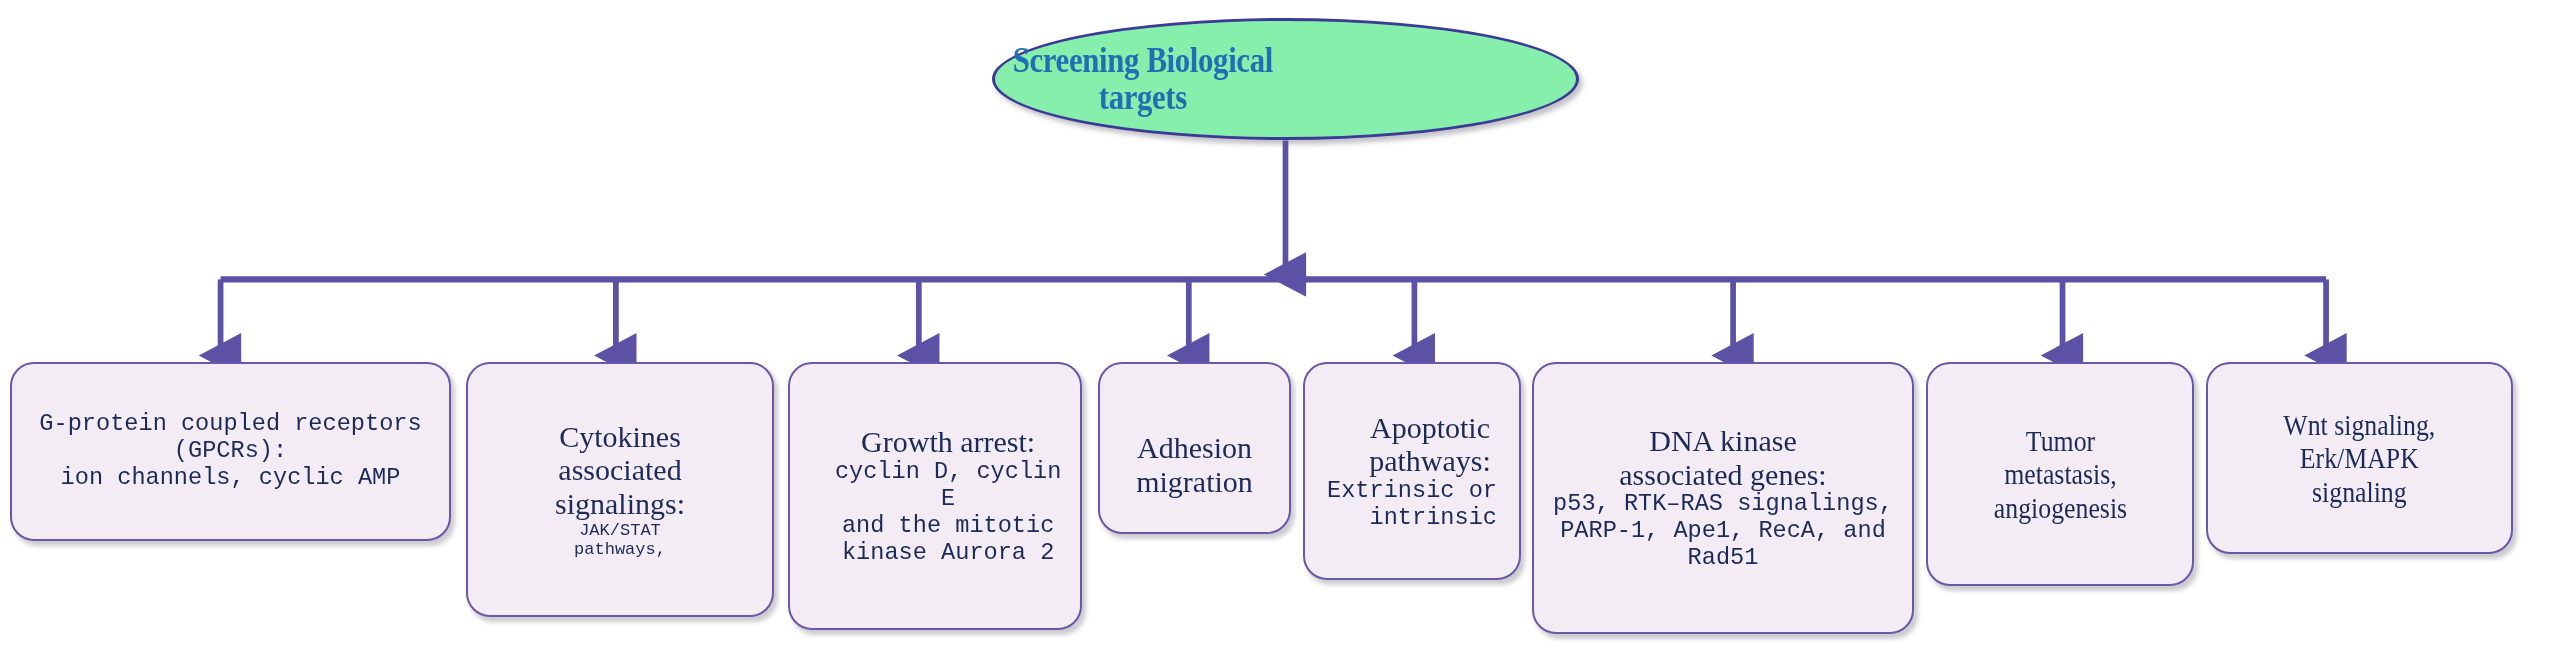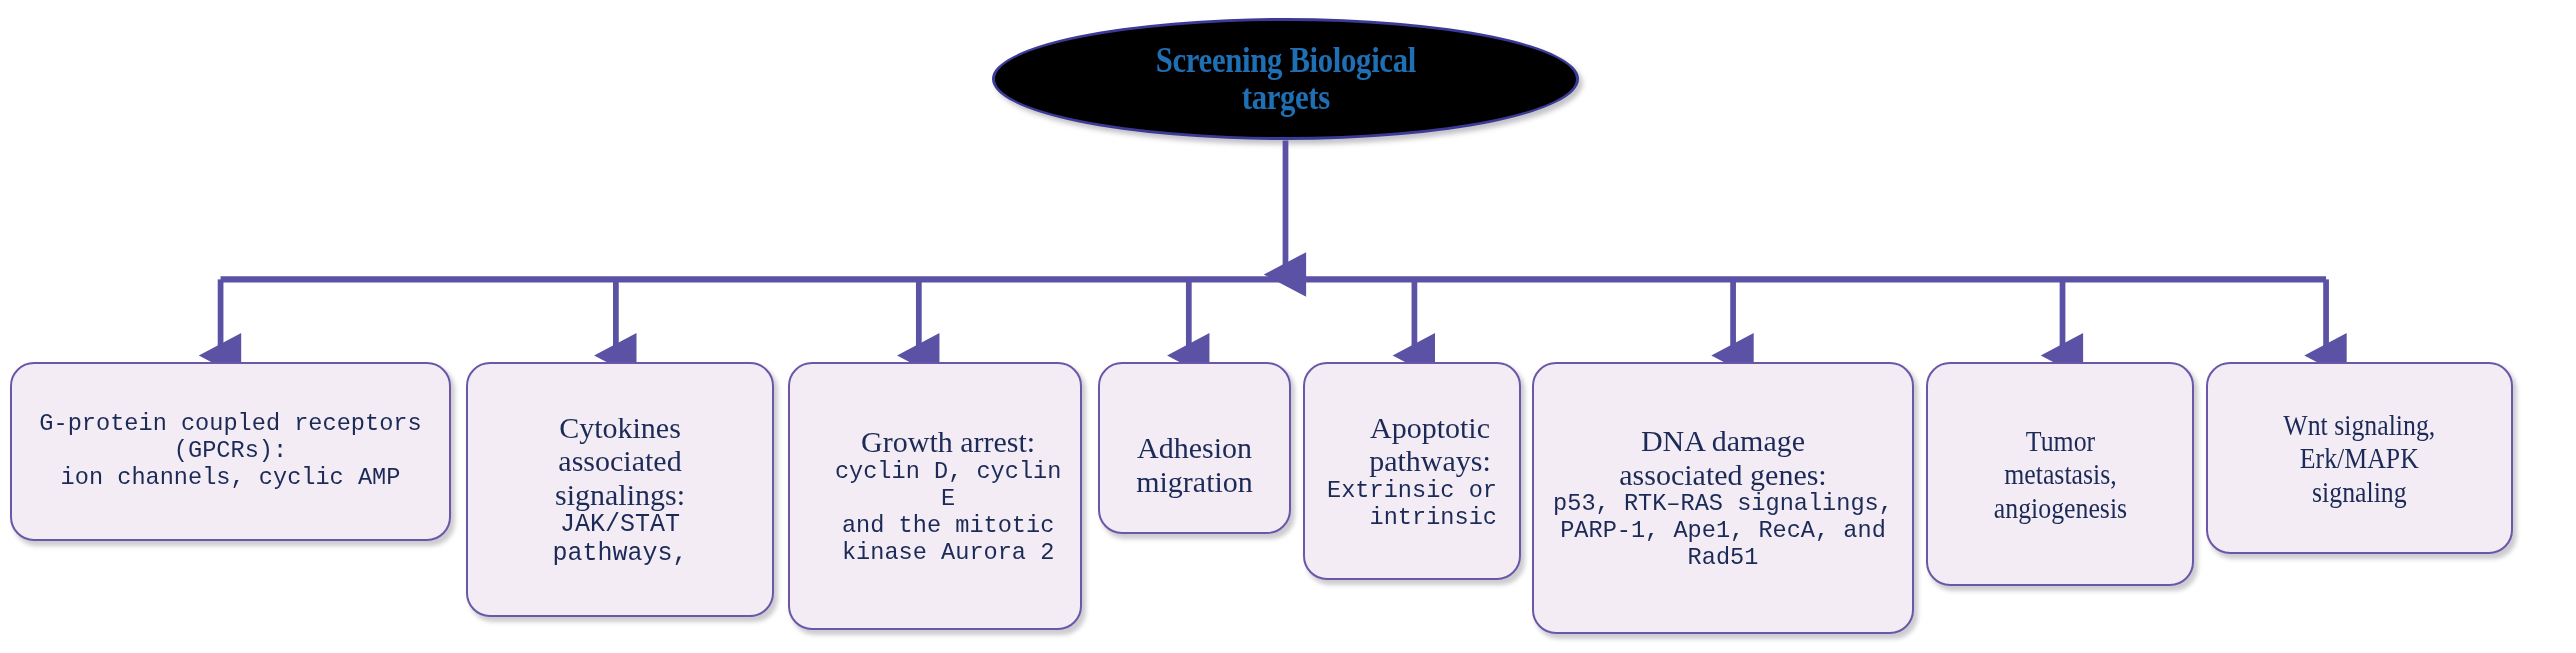--- a/index.html
+++ b/index.html
@@ -20,25 +20,25 @@
 
   
   .root-node {
     position: absolute;
     left: 992px;
     top: 18px;
     width: 587px;
     height: 122px;
     border: 3.6px solid #3b3a96;
     border-radius: 50%;
-    background: #000000;
+    background: #86efac;
     box-shadow: 3.6px 4.3px 5px rgba(120,120,130,0.45);
     display: flex;
     align-items: center;
-    justify-content: center;
+    justify-content: flex-start;
     box-sizing: border-box;
   }
   .root-label {
     font-family: "Liberation Serif", "DejaVu Serif", serif;
     font-weight: bold;
     font-size: 35px;
     line-height: 1.06;
     letter-spacing: -0.4px;
     color: #1f6fb5;
     text-align: center;
@@ -83,21 +83,21 @@
     color: #1c2a57;
     line-height: 1.14;
     white-space: pre-line;
   }
 
   
   .b1 .box-head { font-size: 30px; }
   .b1 .box-sub  { font-size: 23.6px; }
 
   .b2 .box-head { font-size: 30px; }
-  .b2 .box-sub  { font-size: 25px; }
+  .b2 .box-sub  { font-size: 17px; }
 
   .b3 .box-head { font-size: 30px; }
   .b3 .box-sub  { font-size: 23.6px; }
 
   .b4 .box-head { font-size: 30px; margin-top: 33px; }
 
   .b5 .box-head { font-size: 30px; margin-left: 36px; }
   .b5 .box-sub  { font-size: 23.6px; text-align: right; }
 
   .b6 .box-head { font-size: 30px; }
@@ -165,21 +165,21 @@
   </div>
 
   <div class="child-box b5" style="left:1303px; top:362px; width:218px; height:218px;">
     <div class="box-head">Apoptotic
 pathways:</div>
     <div class="box-sub">Extrinsic or
 intrinsic</div>
   </div>
 
   <div class="child-box b6" style="left:1532px; top:362px; width:382px; height:272px;">
-    <div class="box-head">DNA damage
+    <div class="box-head">DNA kinase
 associated genes:</div>
     <div class="box-sub">p53, RTK–RAS signalings,
 PARP-1, Ape1, RecA, and
 Rad51</div>
   </div>
 
   <div class="child-box b7" style="left:1926px; top:362px; width:268px; height:224px;">
     <div class="box-head">Tumor
 metastasis,
 angiogenesis</div>

